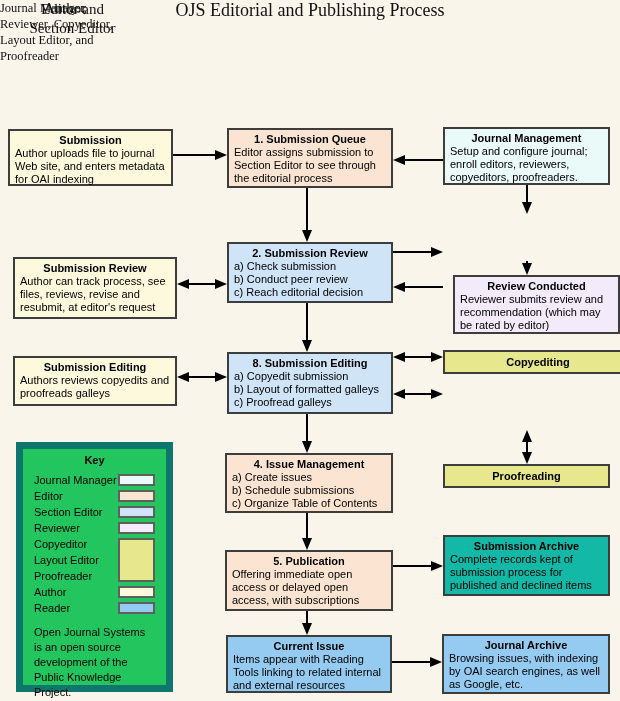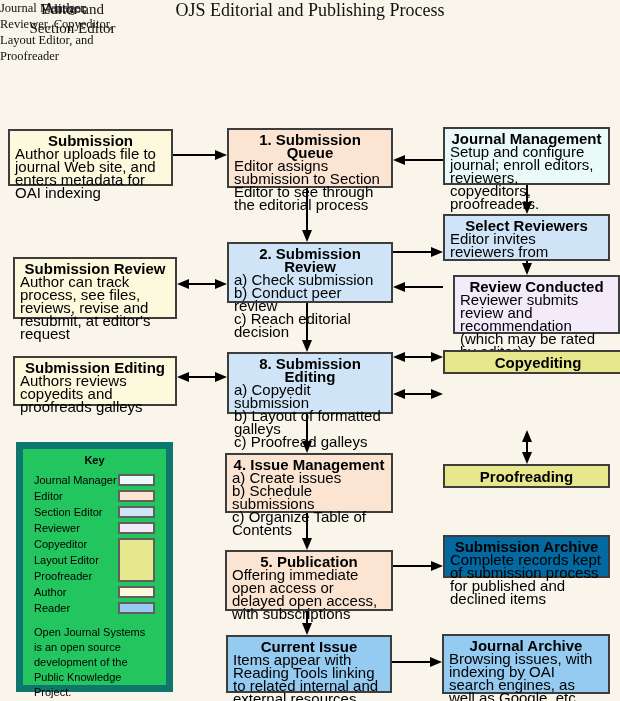--- a/index.html
+++ b/index.html
@@ -11,21 +11,21 @@
   
   .hdr { position:absolute; font-family:"Liberation Serif", serif; color:#111; white-space:pre-line; }
   #main-title { left:0; top:6; width:620px; text-align:center; font-size:18px; }
   #col-author { left:30; top:68; width:130px; text-align:center; font-size:15px; }
   #col-editor { left:235; top:52; width:145px; text-align:center; font-size:15px; line-height:19px; }
   #col-others { left:458; top:40; width:160px; text-align:left; font-size:12.5px; line-height:16px; }
   
   .fbox {
     position:absolute; box-sizing:border-box;
     border:2px solid #3d3d3d; padding:3px 5px 2px 5px;
-    font-size:15px; line-height:13px;
+    font-size:11px; line-height:13px;
   }
   .fbox .t { font-weight:bold; text-align:center; }
   .fbox .b { white-space:pre-line; }
   .title-only { display:flex; align-items:center; justify-content:center; }
   .title-only .t { width:100%; }
   
   .hl, .vl { position:absolute; background:#000; }
   .hl { height:2px; } .vl { width:2px; }
   .ah { position:absolute; width:0; height:0; }
   .ah-r { border-left:12px solid #000; border-top:5px solid transparent; border-bottom:5px solid transparent; }
@@ -66,24 +66,20 @@
     <div class="b">Author uploads file to journal Web site, and enters metadata for OAI indexing</div>
   </div>
   <div class="fbox" style="left: 227px; top: 128px; width: 166px; height: 60px; background: rgb(251, 229, 210);">
     <div class="t">1. Submission Queue</div>
     <div class="b">Editor assigns submission to Section Editor to see through the editorial process</div>
   </div>
   <div class="fbox" style="left: 443px; top: 127px; width: 167px; height: 58px; background: rgb(234, 250, 248);">
     <div class="t">Journal Management</div>
     <div class="b">Setup and configure journal; enroll editors, reviewers, copyeditors, proofreaders.</div>
   </div>
-  <div class="fbox" style="left: 443px; top: 214px; width: 167px; height: 47px; overflow: hidden; background: rgb(207, 229, 247);">
-    <div class="t">Select Reviewers</div>
-    <div class="b">Editor invites reviewers from database with interests, load</div>
-  </div>
   <div class="fbox" style="left: 443px; top: 275px; width: 167px; height: 59px; background: rgb(243, 235, 250); margin-left: 10px;">
     <div class="t">Review Conducted</div>
     <div class="b">Reviewer submits review and recommendation (which may be rated by editor)</div>
   </div>
   <div class="fbox" style="left: 13px; top: 257px; width: 164px; height: 62px; background: rgb(252, 249, 221);">
     <div class="t">Submission Review</div>
     <div class="b">Author can track process, see files, reviews, revise and resubmit, at editor's request</div>
   </div>
   <div class="fbox" style="left: 227px; top: 242px; width: 166px; height: 61px; background: rgb(207, 229, 247);">
     <div class="t">2. Submission Review</div>
@@ -110,21 +106,21 @@
   <div class="fbox" style="left: 225px; top: 453px; width: 168px; height: 60px; background: rgb(251, 229, 210);">
     <div class="t">4. Issue Management</div>
     <div class="b">a) Create issues
 b) Schedule submissions
 c) Organize Table of Contents</div>
   </div>
   <div class="fbox" style="left: 225px; top: 550px; width: 168px; height: 61px; background: rgb(251, 229, 210);">
     <div class="t">5. Publication</div>
     <div class="b">Offering immediate open access or delayed open access, with subscriptions</div>
   </div>
-  <div class="fbox" style="left: 443px; top: 535px; width: 167px; height: 43px; background: #0369a1;">
+  <div class="fbox" style="left: 443px; top: 535px; width: 167px; height: 61px; background: #14b8a6;">
     <div class="t">Submission Archive</div>
     <div class="b">Complete records kept of submission process for published and declined items</div>
   </div>
   <div class="fbox" style="left: 226px; top: 635px; width: 166px; height: 58px; background: rgb(149, 202, 241);">
     <div class="t">Current Issue</div>
     <div class="b">Items appear with Reading Tools linking to related internal and external resources</div>
   </div>
   <div class="fbox" style="left: 442px; top: 634px; width: 168px; height: 60px; background: rgb(149, 202, 241);">
     <div class="t">Journal Archive</div>
     <div class="b">Browsing issues, with indexing by OAI search engines, as well as Google, etc.</div>

